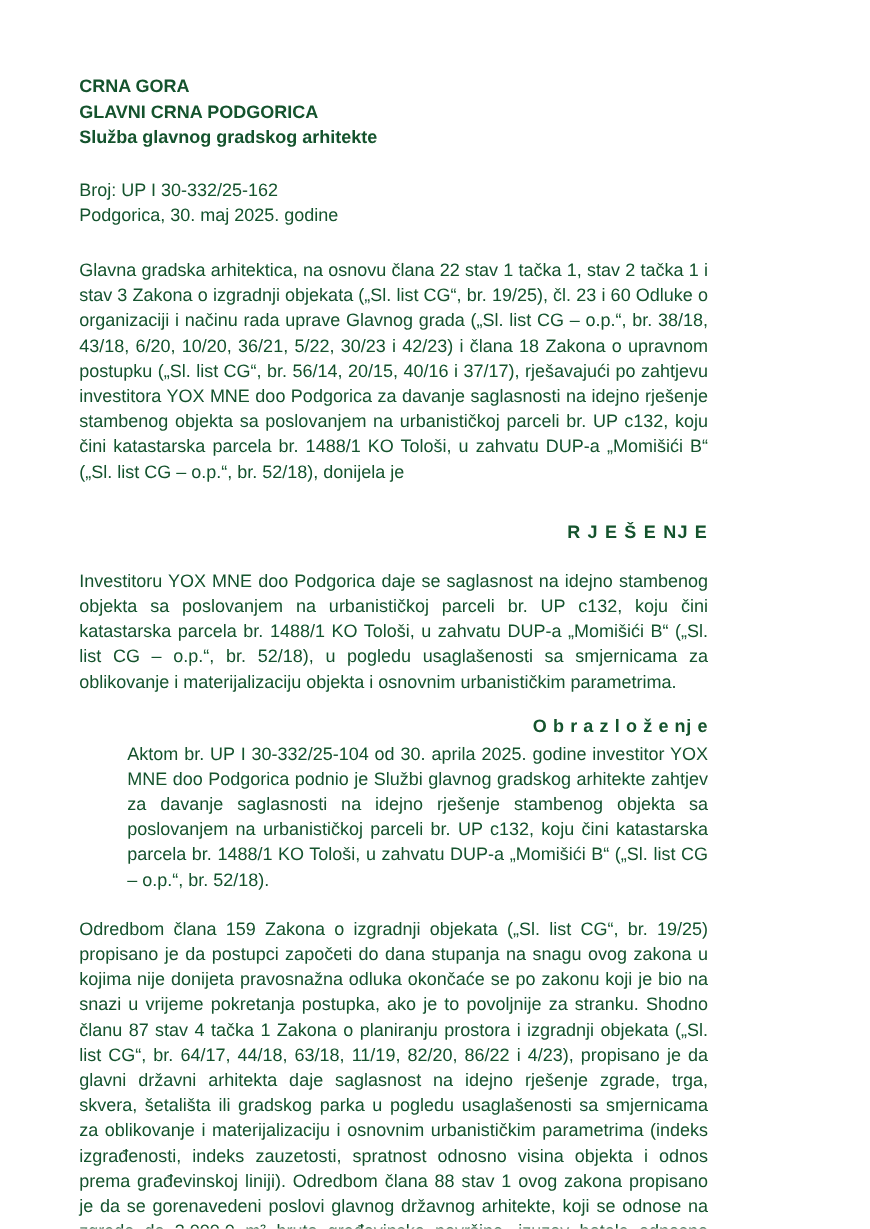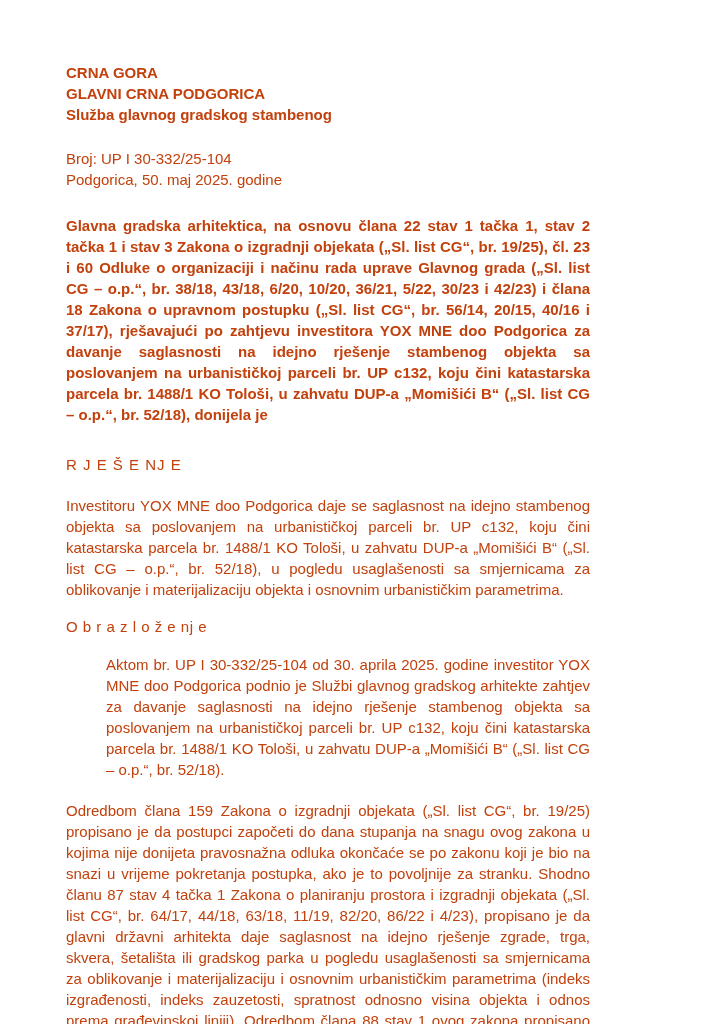--- a/index.html
+++ b/index.html
@@ -6,21 +6,21 @@
     margin: 0;
     padding: 0;
     background: #ffffff;
   }
   .page {
     position: relative;
     width: 655px;
     height: 1024px;
     box-sizing: border-box;
     background: #ffffff;
-    color: #c2410c;
+    color: #14532d;
     font-family: "Liberation Sans", "DejaVu Sans", sans-serif;
     font-size: 15px;
     line-height: 21px;
     padding: 62px 65px 40px 66px;
     overflow: hidden;
   }
   .letterhead div {
     font-weight: bold;
     white-space: nowrap;
   }
@@ -28,47 +28,47 @@
     margin-top: 23px;
   }
   .meta div {
     white-space: nowrap;
   }
   p.para {
     margin: 0;
     text-align: justify;
     text-justify: inter-word;
   }
-  p.preamble  { margin-top: 25px; font-weight: bold; }
+  p.preamble  { margin-top: 25px; }
   h1.doc-title, h2.doc-title {
     margin: 0;
     font-size: 15px;
-    font-weight: normal;
-    text-align: left;
+    font-weight: bold;
+    text-align: right;
     line-height: 21px;
   }
   h1.decision-title   { margin-top: 29px; margin-bottom: 20px; letter-spacing: 1px; }
-  h2.rationale-title  { margin-top: 12px; margin-bottom: 17px; letter-spacing: 0.5px; }
+  h2.rationale-title  { margin-top: 12px; margin-bottom: 2px; letter-spacing: 0.5px; }
   p.decision-text     { margin-bottom: 16px; }
   p.rationale-p1      { margin-bottom: 20px; margin-left: 40px; }
 </style>
 </head>
 <body>
 
 <div class="page">
 
   <header class="letterhead">
     <div>CRNA GORA</div>
     <div>GLAVNI CRNA PODGORICA</div>
-    <div>Služba glavnog gradskog stambenog</div>
+    <div>Služba glavnog gradskog arhitekte</div>
   </header>
 
   <div class="meta">
-    <div>Broj: UP I 30-332/25-104</div>
-    <div>Podgorica, 50. maj 2025. godine</div>
+    <div>Broj: UP I 30-332/25-162</div>
+    <div>Podgorica, 30. maj 2025. godine</div>
   </div>
 
   <p class="para preamble">Glavna gradska arhitektica, na osnovu člana 22 stav 1 tačka 1, stav 2 tačka 1 i stav 3 Zakona o izgradnji objekata („Sl. list CG“, br. 19/25), čl. 23 i 60 Odluke o organizaciji i načinu rada uprave Glavnog grada („Sl. list CG – o.p.“, br. 38/18, 43/18, 6/20, 10/20, 36/21, 5/22, 30/23 i 42/23) i člana 18 Zakona o upravnom postupku („Sl. list CG“, br. 56/14, 20/15, 40/16 i 37/17), rješavajući po zahtjevu investitora YOX MNE doo Podgorica za davanje saglasnosti na idejno rješenje stambenog objekta sa poslovanjem na urbanističkoj parceli br. UP c132, koju čini katastarska parcela br. 1488/1 KO Tološi, u zahvatu DUP-a „Momišići B“ („Sl. list CG – o.p.“, br. 52/18), donijela je</p>
 
   <h1 class="doc-title decision-title">R J E Š E NJ E</h1>
 
   <p class="para decision-text">Investitoru YOX MNE doo Podgorica daje se saglasnost na idejno stambenog objekta sa poslovanjem na urbanističkoj parceli br. UP c132, koju čini katastarska parcela br. 1488/1 KO Tološi, u zahvatu DUP-a „Momišići B“ („Sl. list CG – o.p.“, br. 52/18), u pogledu usaglašenosti sa smjernicama za oblikovanje i materijalizaciju objekta i osnovnim urbanističkim parametrima.</p>
 
   <h2 class="doc-title rationale-title">O b r a z l o ž e nj e</h2>
 

